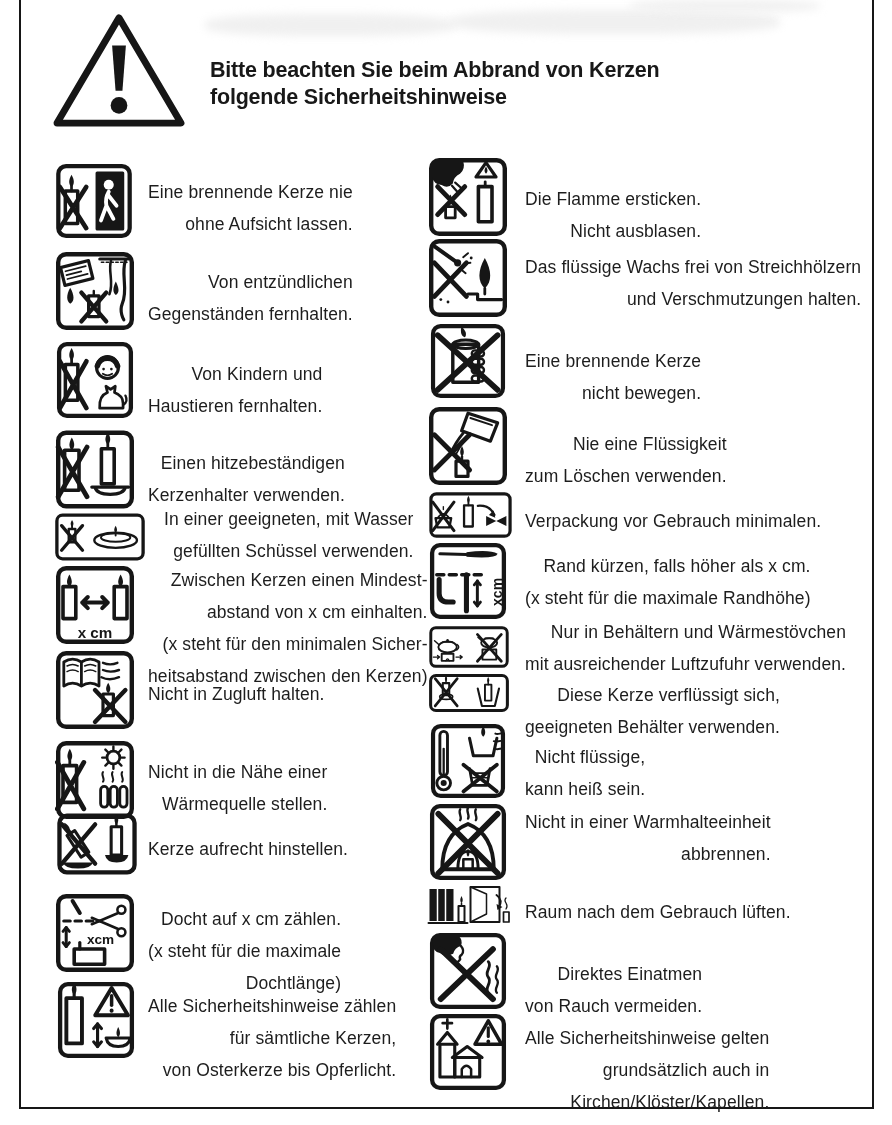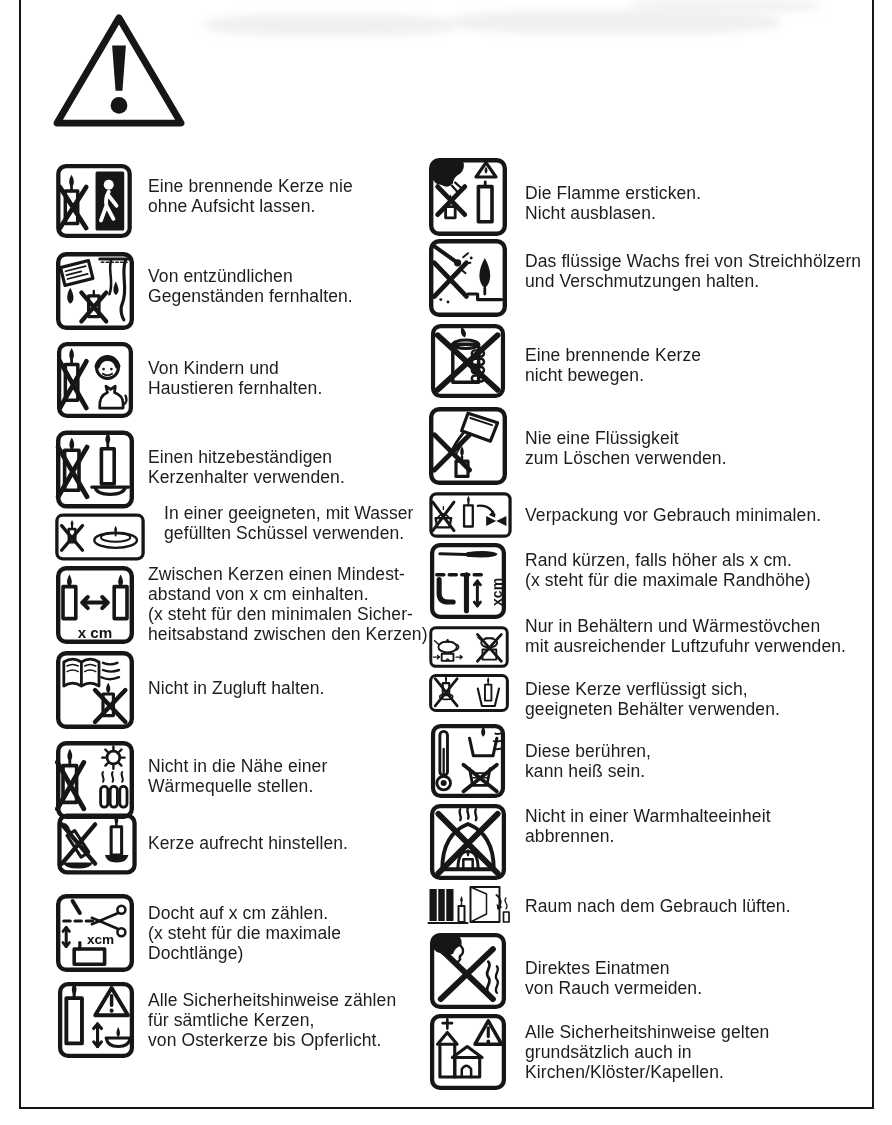--- a/index.html
+++ b/index.html
@@ -11,22 +11,22 @@
     position:absolute; left:19px; top:-8px; width:851px; height:1113px;
     border:2.5px solid #161616; pointer-events:none;
   }
   .smudge { position:absolute; background:#f0f0f0; filter:blur(4px); border-radius:40%; }
   .title {
     position:absolute; left:210px; top:57px;
     font-size:21.5px; font-weight:bold; line-height:27px;
     letter-spacing:-0.2px; color:#181818; white-space:pre-line;
   }
   .txt {
-    position:absolute; font-size:17.5px; line-height:20px;
-    color:#1d1d1d; white-space:pre-line; letter-spacing:0.1px;
+    position:absolute; font-size:17.5px; line-height:32px;
+    color:#1d1d1d; white-space:pre-line; letter-spacing:0.1px;text-align:right;
   }
   .pic { position:absolute; }
   .s { fill:none; stroke:#161616; stroke-linecap:round; stroke-linejoin:round; }
   .f { fill:#161616; stroke:none; }
   .w { fill:none; stroke:#ffffff; stroke-linecap:round; stroke-linejoin:round; }
   .svgt { font-family:"Liberation Sans", sans-serif; font-weight:bold; fill:#161616; }
 </style>
 </head>
 <body>
 
@@ -36,20 +36,22 @@
 
   <div class="smudge" style="left:205px;top:14px;width:250px;height:22px"></div>
   <div class="smudge" style="left:450px;top:10px;width:330px;height:24px"></div>
   <div class="smudge" style="left:630px;top:0px;width:190px;height:12px"></div>
 
   <svg class="pic" style="left:50px;top:10px;width:138px;height:120px" viewBox="0 0 140 122">
     <path class="s" stroke-width="7" d="M70 8 L133 115 L7 115 Z"></path>
     <path class="f" d="M63 36 L77 36 L73.5 82 L66.5 82 Z"></path>
     <circle class="f" cx="70" cy="97" r="8.5"></circle>
   </svg>
+  <div class="title">Bitte beachten Sie beim Abbrand von Kerzen
+folgende Sicherheitshinweise</div>
 
   <div>
     <svg class="pic" style="left:55px;top:163px;width:78px;height:76px" viewBox="0 0 100 98">
       <rect class="s" x="4" y="4" width="92" height="90" rx="10" stroke-width="5.5"></rect>
       <rect class="f" x="52" y="11" width="37" height="76" rx="2"></rect>
       <circle cx="69" cy="28" r="6.5" fill="#ffffff"></circle>
       <path class="w" stroke-width="5" d="M69 37 Q64 46 66 55 L59 74 M66 55 L75 72 M68 41 L79 55"></path>
       <rect class="s" x="13" y="36" width="16" height="42" stroke-width="4.5"></rect>
       <line class="s" x1="21" y1="29" x2="21" y2="36" stroke-width="3.5"></line>
       <path class="f" d="M21 15 C17 22 17 27 21 31 C25 27 25 22 21 15 Z"></path>
@@ -380,21 +382,21 @@
       <circle class="s" cx="18" cy="79" r="9" stroke-width="3.8"></circle>
       <circle class="f" cx="18" cy="79" r="4"></circle>
       <line class="s" x1="18" y1="34" x2="18" y2="70" stroke-width="3"></line>
       <path class="s" stroke-width="4" d="M52 20 L57 43 H83 L88 20"></path>
       <path class="f" d="M70 4 C66.5 10 66.5 15 70 18 C73.5 15 73.5 10 70 4 Z"></path>
       <path class="s" stroke-width="2.6" d="M86 14 c4 2 8 -2 11 0 M84 24 c4 2 8 -2 12 0 M86 34 c4 2 8 -2 11 0"></path>
       <path class="s" stroke-width="3.6" d="M52 60 L56 82 H75 L79 60"></path>
       <path class="s" stroke-width="2.2" d="M55 66 H77 M56 72 H75"></path>
       <path class="s" stroke-width="5" d="M44 55 L88 90 M88 55 L44 90"></path>
     </svg>
-    <div class="txt" style="left:525px;top:741px">Diese berühren,
+    <div class="txt" style="left:525px;top:741px">Nicht flüssige,
 kann heiß sein.</div>
   </div>
 
   <div>
     <svg class="pic" style="left:428px;top:803px;width:80px;height:78px" viewBox="0 0 100 100">
       <rect class="s" x="4" y="4" width="92" height="92" rx="10" stroke-width="5.5"></rect>
       <path class="s" stroke-width="5" d="M17 85 Q17 40 50 27 Q83 40 83 85 Z"></path>
       <path class="s" stroke-width="3.8" d="M37 85 Q37 62 50 62 Q63 62 63 85"></path>
       <rect class="s" x="44" y="72" width="12" height="13" stroke-width="3.2"></rect>
       <path class="f" d="M50 58 C47.5 63 47.5 66.5 50 69 C52.5 66.5 52.5 63 50 58 Z"></path>

